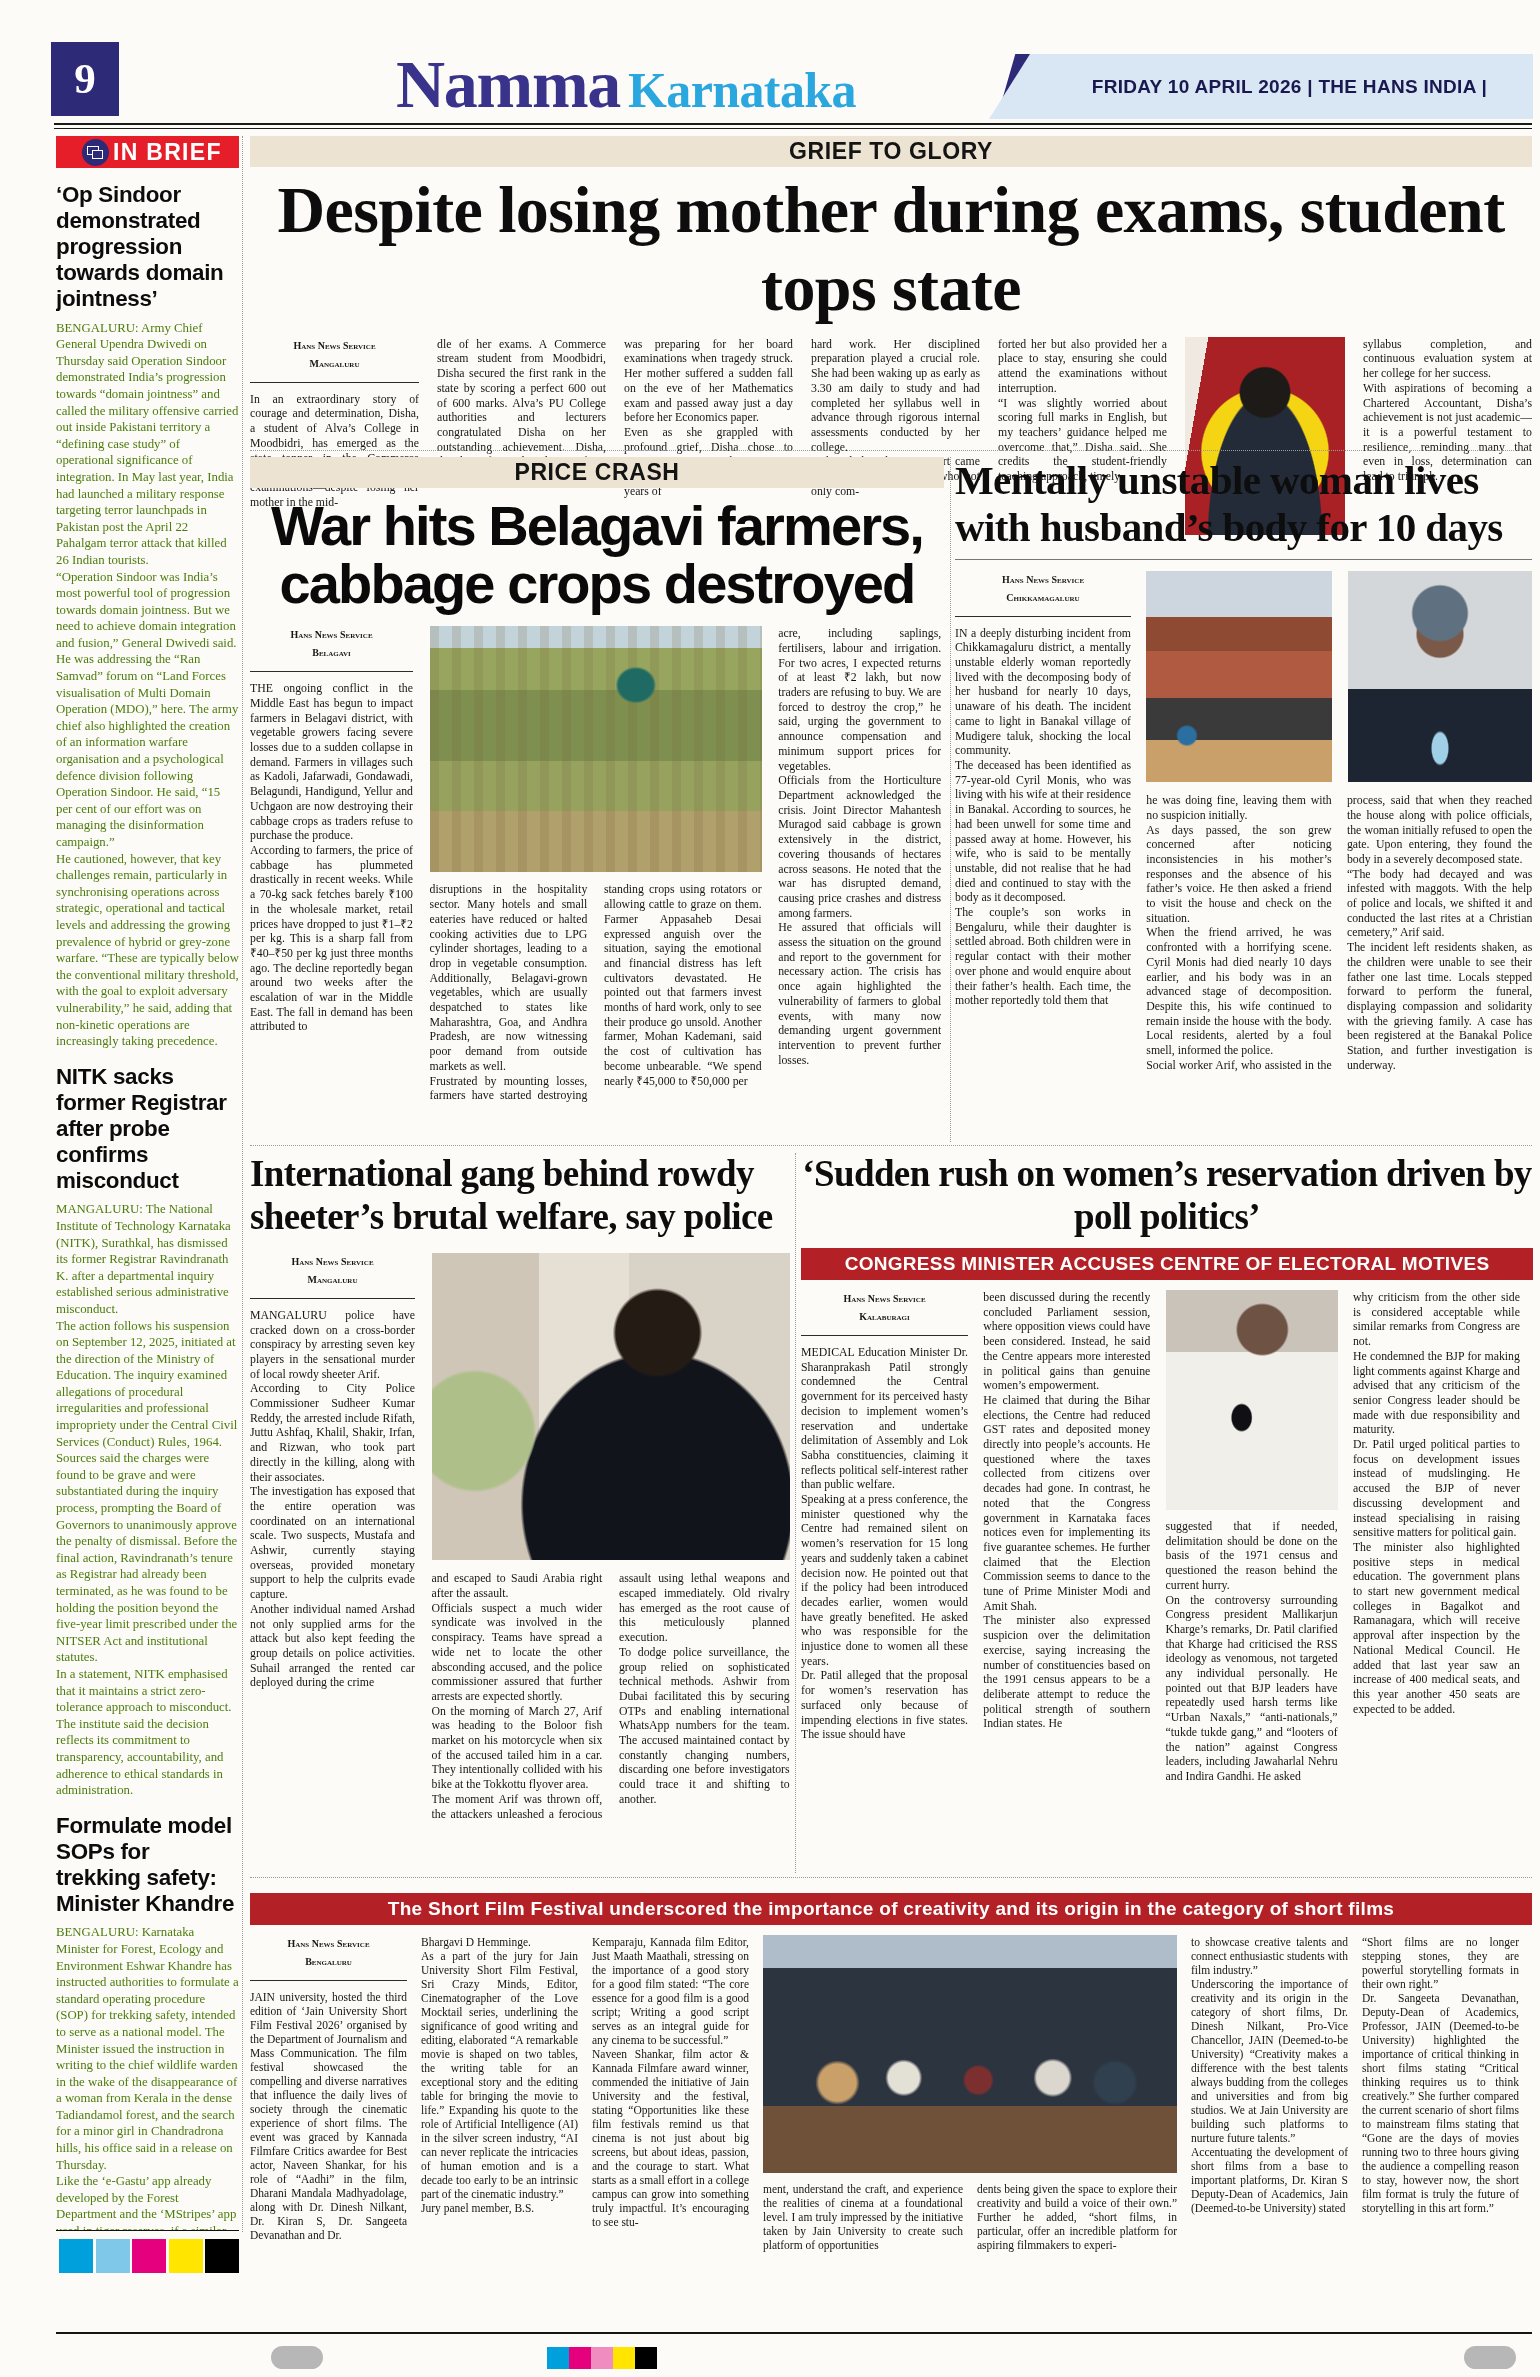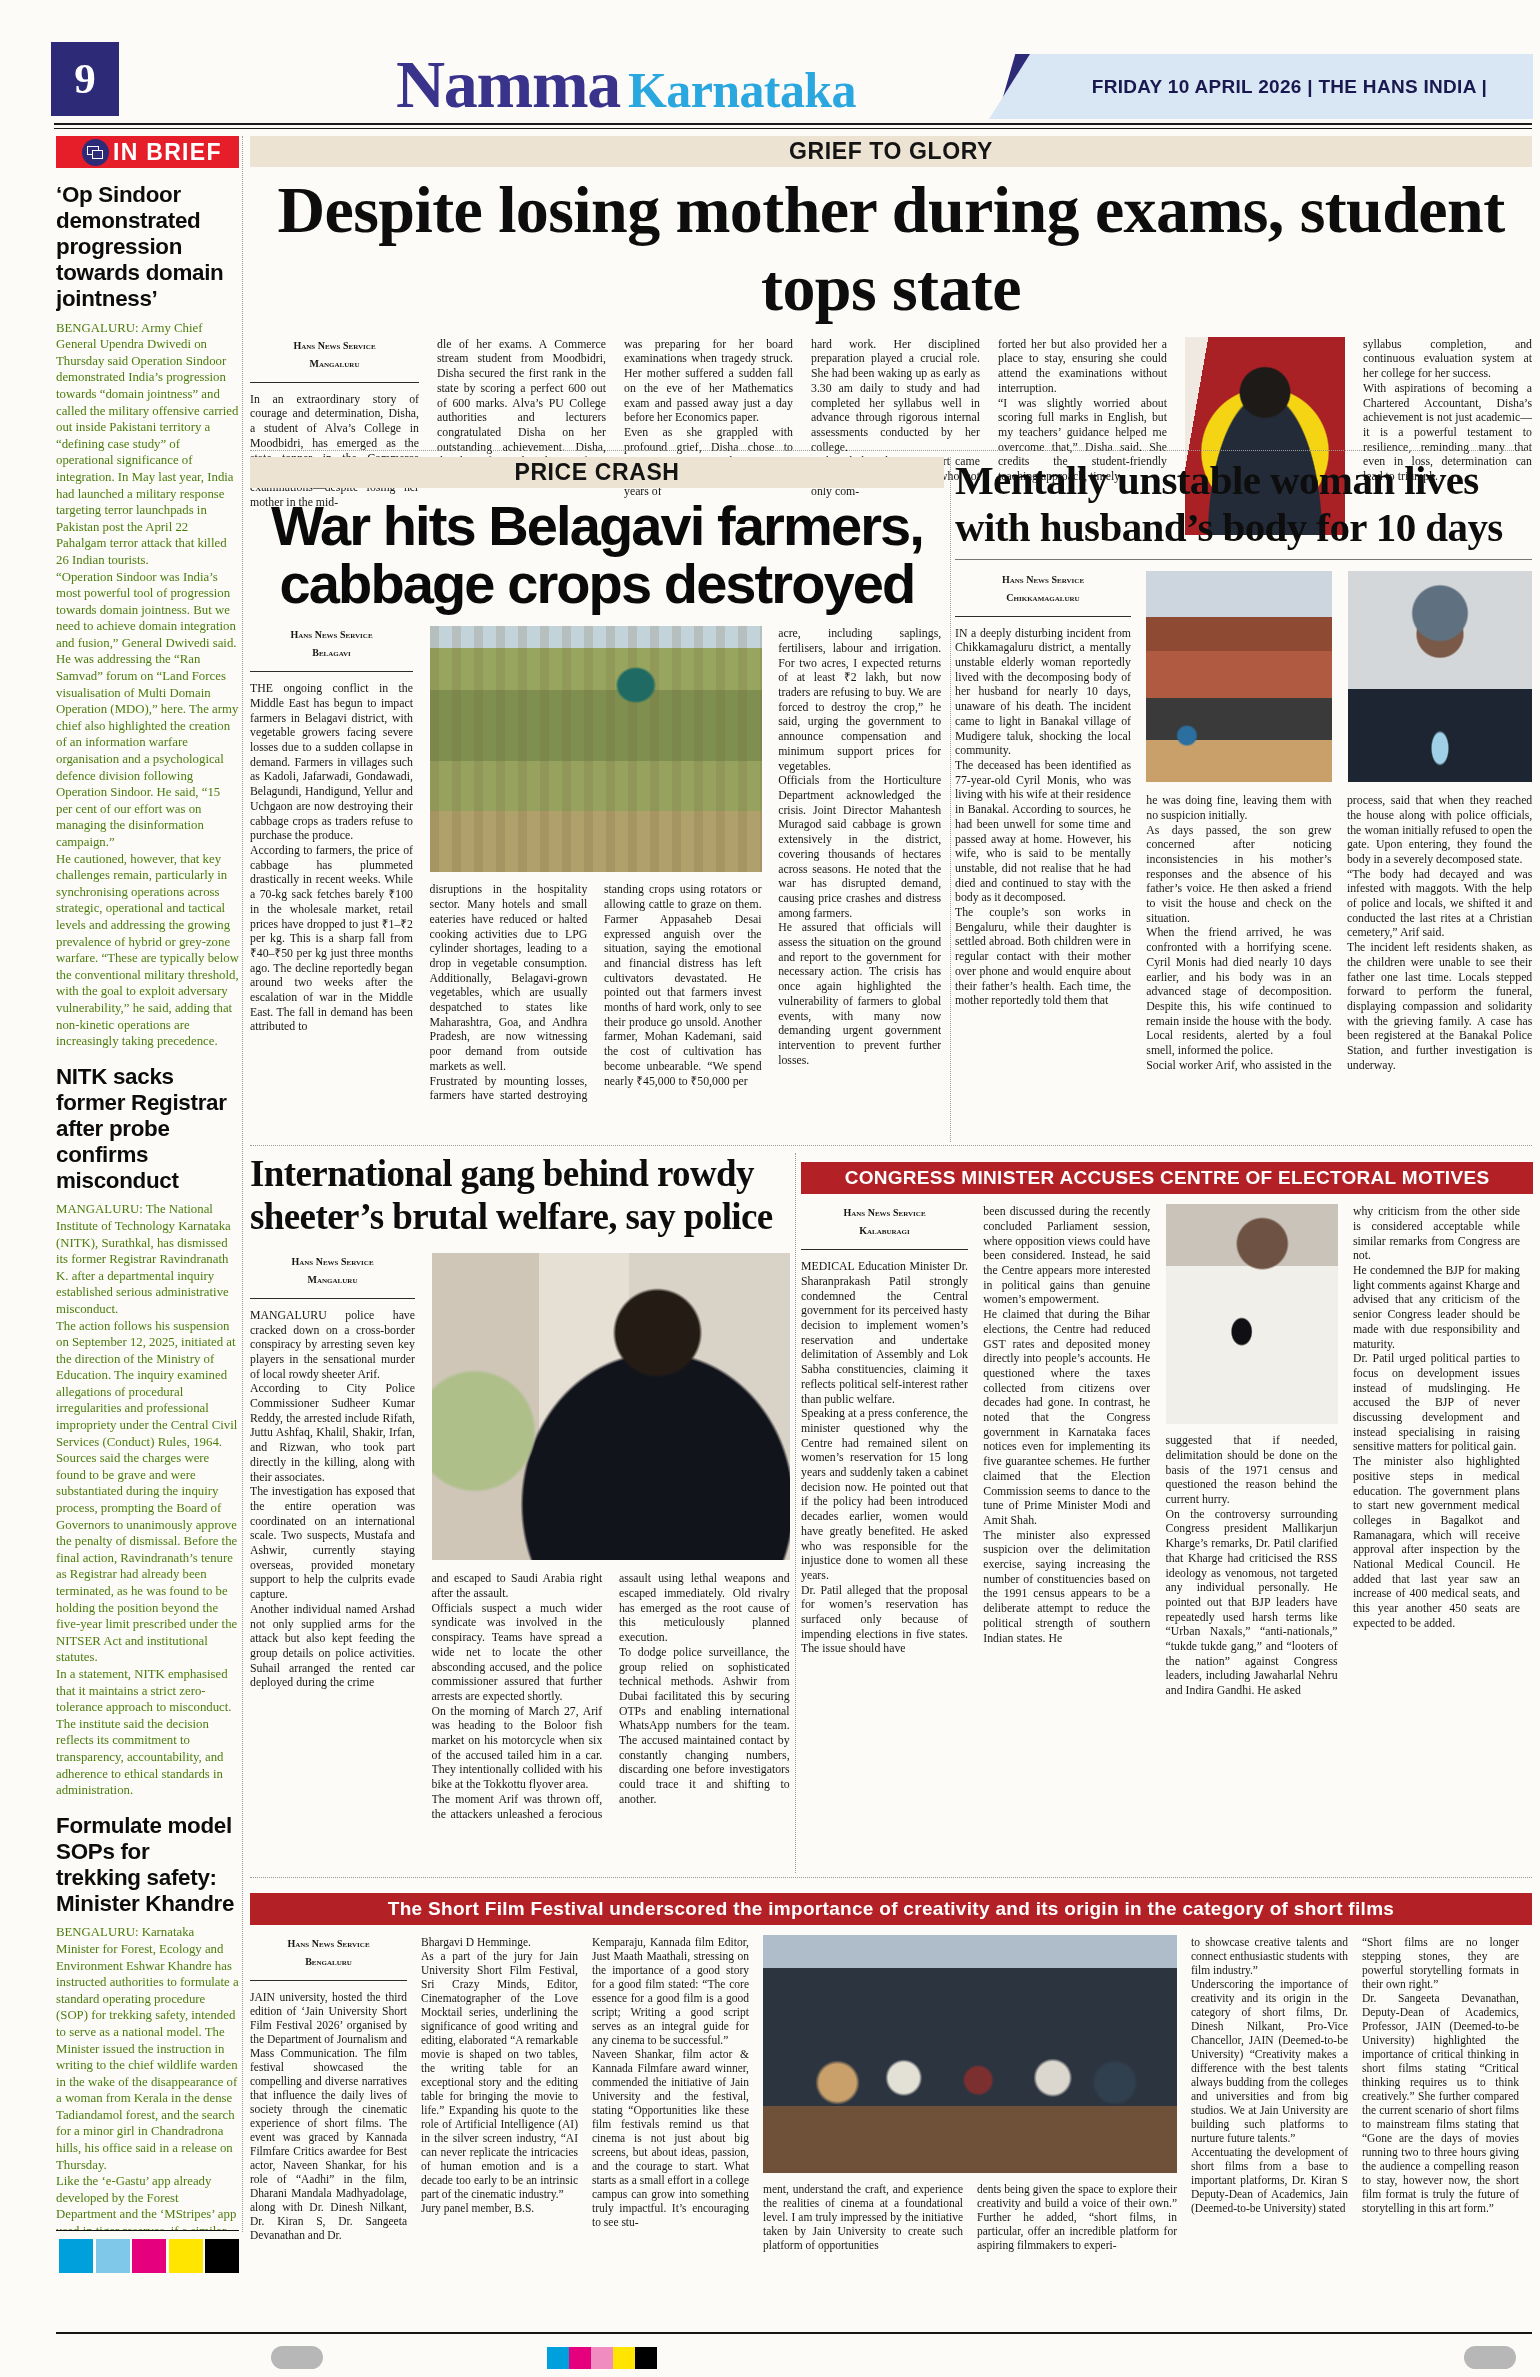--- a/index.html
+++ b/index.html
@@ -272,20 +272,21 @@
 On the morning of March 27, Arif was heading to the Boloor fish market on his motorcycle when six of the accused tailed him in a car. They intentionally collided with his bike at the Tokkottu flyover area.
 The moment Arif was thrown off, the attackers unleashed a ferocious assault using lethal weapons and escaped immediately. Old rivalry has emerged as the root cause of this meticulously planned execution.
 To dodge police surveillance, the group relied on sophisticated technical methods. Ashwir from Dubai facilitated this by securing OTPs and enabling international WhatsApp numbers for the team. The accused maintained contact by constantly changing numbers, discarding one before investigators could trace it and shifting to another.</div>
       </div>
     </div>
   </div>
 
   <div class="vsep" style="left:795px;top:1153px;height:720px;"></div>
 
   <div id="st-resv">
+    <div class="headline serifhead">‘Sudden rush on women’s reservation driven by poll politics’</div>
     <div class="banner">CONGRESS MINISTER ACCUSES CENTRE OF ELECTORAL MOTIVES</div>
     <div class="content">
       <div class="c col">
         <div class="byline">
           <span>Hans News Service</span><br>
           <span class="pl">Kalaburagi</span>
         </div>
         <div class="txt">MEDICAL Education Minister Dr. Sharanprakash Patil strongly condemned the Central government for its perceived hasty decision to implement women’s reservation and undertake delimitation of Assembly and Lok Sabha constituencies, claiming it reflects political self-interest rather than public welfare.
 Speaking at a press conference, the minister questioned why the Centre had remained silent on women’s reservation for 15 long years and suddenly taken a cabinet decision now. He pointed out that if the policy had been introduced decades earlier, women would have greatly benefited. He asked who was responsible for the injustice done to women all these years.
 Dr. Patil alleged that the proposal for women’s reservation has surfaced only because of impending elections in five states. The issue should have</div>

